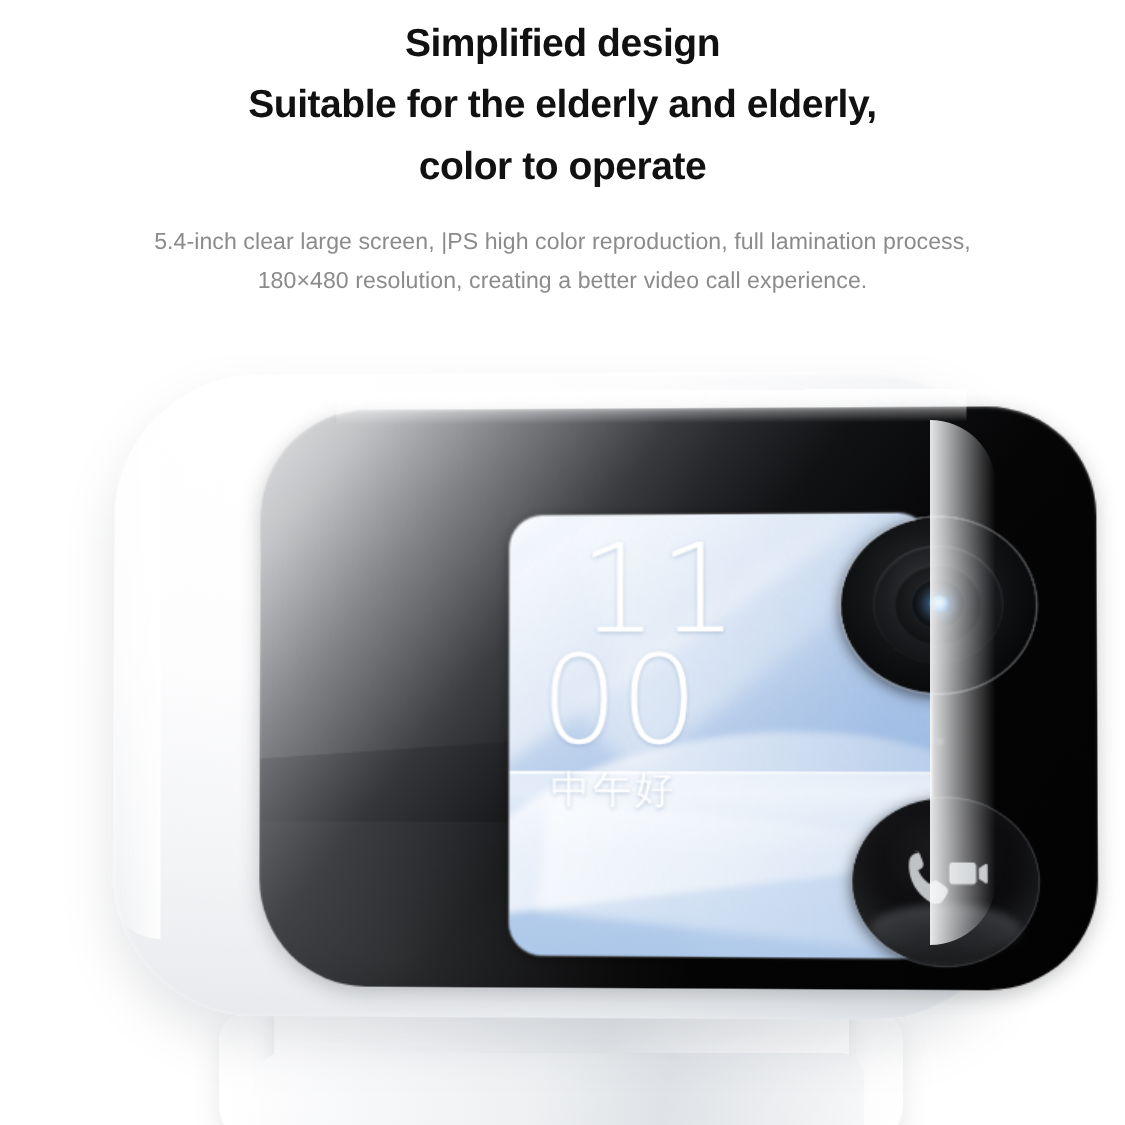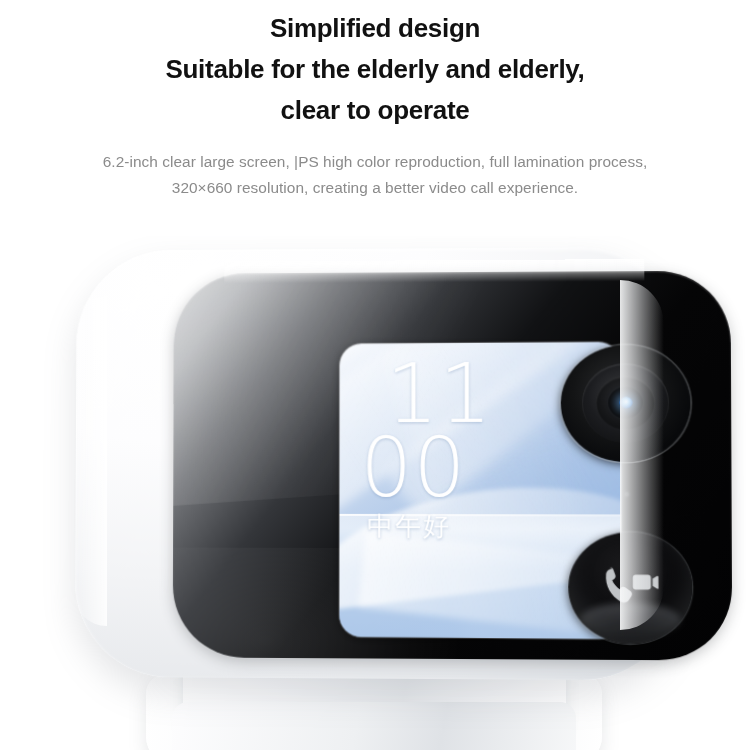--- a/index.html
+++ b/index.html
@@ -322,25 +322,25 @@
     pointer-events:none;
   }
 </style>
 </head>
 <body>
 
 <div class="textblock">
   <h1 class="headline">
     <span class="l1">Simplified design</span>
     <span class="l2">Suitable for the elderly and elderly,</span>
-    <span class="l3">clear to operate</span>
+    <span class="l3">color to operate</span>
   </h1>
   <p class="subtext">
-    <span class="s1">6.2-inch clear large screen, |PS high color reproduction, full lamination process,</span>
-    <span class="s2">320×660 resolution, creating a better video call experience.</span>
+    <span class="s1">5.4-inch clear large screen, |PS high color reproduction, full lamination process,</span>
+    <span class="s2">180×480 resolution, creating a better video call experience.</span>
   </p>
 </div>
 
 <div class="stage">
 
   <div class="stand-plate"></div>
   <div class="stand-neck"></div>
   <div class="stand-plate2"></div>
 
   <div class="device">

